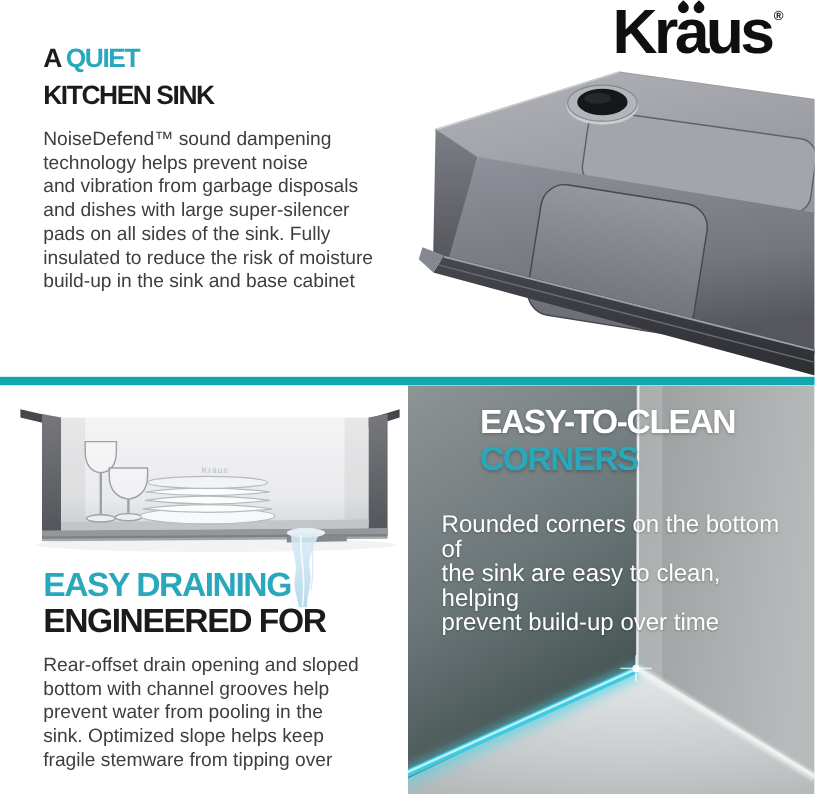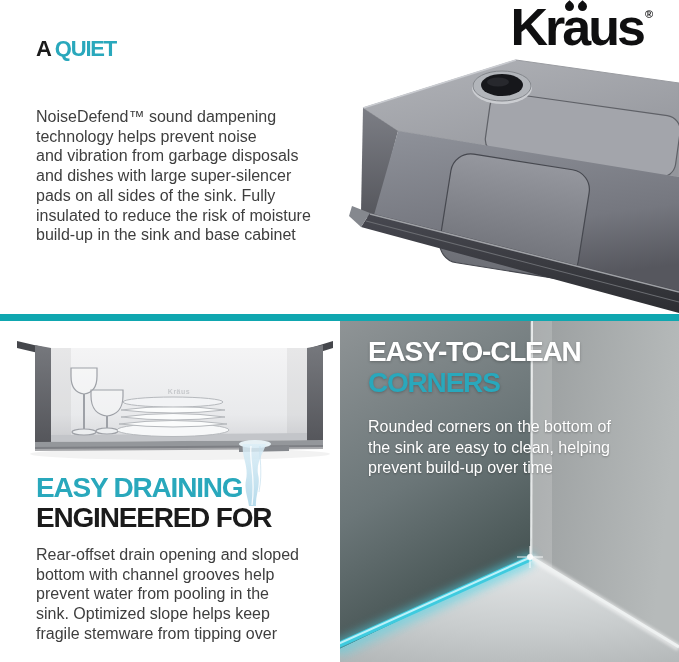--- a/index.html
+++ b/index.html
@@ -56,36 +56,37 @@
   .photo{position:absolute;display:block;}
   .p-underside{left:340px;top:55px;width:339px;height:260px;}
   .p-crosssection{left:15px;top:332px;width:320px;height:175px;pointer-events:none;}
   
   .divider{position:absolute;left:0;top:314px;width:679px;height:7px;background:var(--divider-teal);}
   
   .corner-panel{position:absolute;left:340px;top:321px;width:339px;height:341px;overflow:hidden;}
   .corner-panel svg{position:absolute;left:0;top:0;width:100%;height:100%;}
   .corner-copy{position:absolute;left:28px;top:15px;width:300px;}
   .corner-copy .body-text{
-    position:static;margin-top:19px;color:var(--panel-text-white);
-    text-shadow:0 1px 2px rgba(0,0,0,0.3);font-size:16px;line-height:20.5px;font-weight:500;
+    position:static;margin-top:29px;color:var(--panel-text-white);
+    text-shadow:0 1px 2px rgba(0,0,0,0.3);font-size:20px;line-height:20.5px;font-weight:500;
   }
   svg text{font-family:"Liberation Sans",sans-serif;}
 </style>
 </head>
 <body>
 
 <div class="canvas">
 
   <div class="logo">
     <span>Kr</span><span class="a-wrap"><span class="drop drop1"></span><span class="drop drop2"></span><span>a</span></span><span>us</span><span class="reg">®</span>
   </div>
 
   <h1 class="headline h-top">
     <span class="line"><span>A </span><span class="accent">QUIET</span></span>
+    <span class="line">KITCHEN SINK</span>
   </h1>
 
   <p class="body-text b-top">NoiseDefend™ sound dampening
 technology helps prevent noise
 and vibration from garbage disposals
 and dishes with large super-silencer
 pads on all sides of the sink. Fully
 insulated to reduce the risk of moisture
 build-up in the sink and base cabinet</p>
 
@@ -239,21 +240,21 @@
       <line x1="192" y1="0" x2="191" y2="236" stroke="#f6f8f8" opacity="0.85" stroke-width="1.8"></line>
       <line x1="191" y1="236" x2="339" y2="327" stroke="#ffffff" opacity="0.5" stroke-width="7" filter="url(#blur2)"></line>
       <line x1="191" y1="236" x2="339" y2="326" stroke="#eef1f1" stroke-width="3"></line>
       <g opacity="0.95">
         <circle cx="190" cy="236" r="3" fill="#ffffff"></circle>
         <line x1="177" y1="236" x2="203" y2="236" stroke="#ffffff" stroke-width="1.2" opacity="0.8"></line>
         <line x1="190" y1="225" x2="190" y2="247" stroke="#ffffff" stroke-width="1.2" opacity="0.8"></line>
       </g>
     </svg>
     <div class="corner-copy">
-      <h2 class="headline h-corner" style="position:static;">
+      <h2 class="headline h-corner" style="position:static;margin-left:32px;">
         <span class="line">EASY-TO-CLEAN</span>
         <span class="line accent">CORNERS</span>
       </h2>
       <p class="body-text">Rounded corners on the bottom of
 the sink are easy to clean, helping
 prevent build-up over time</p>
     </div>
   </div>
 
 </div>

